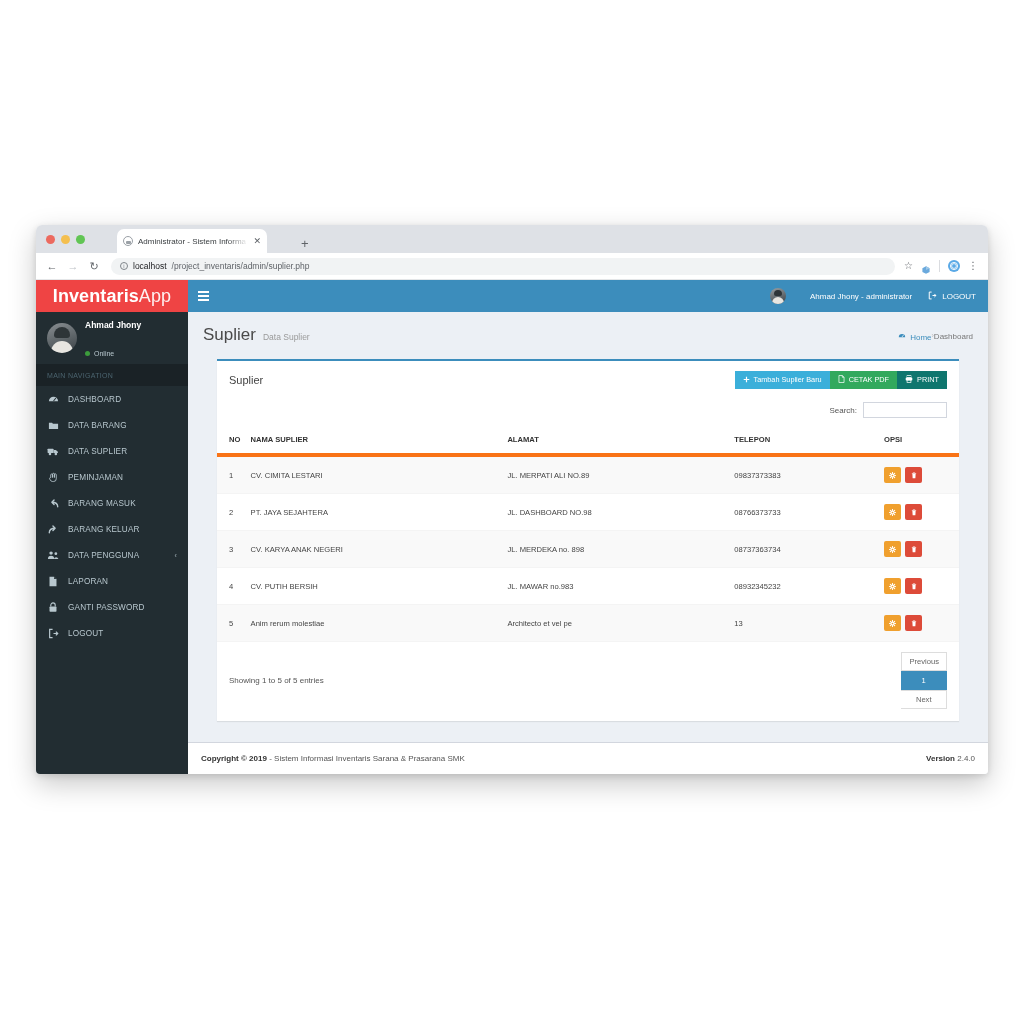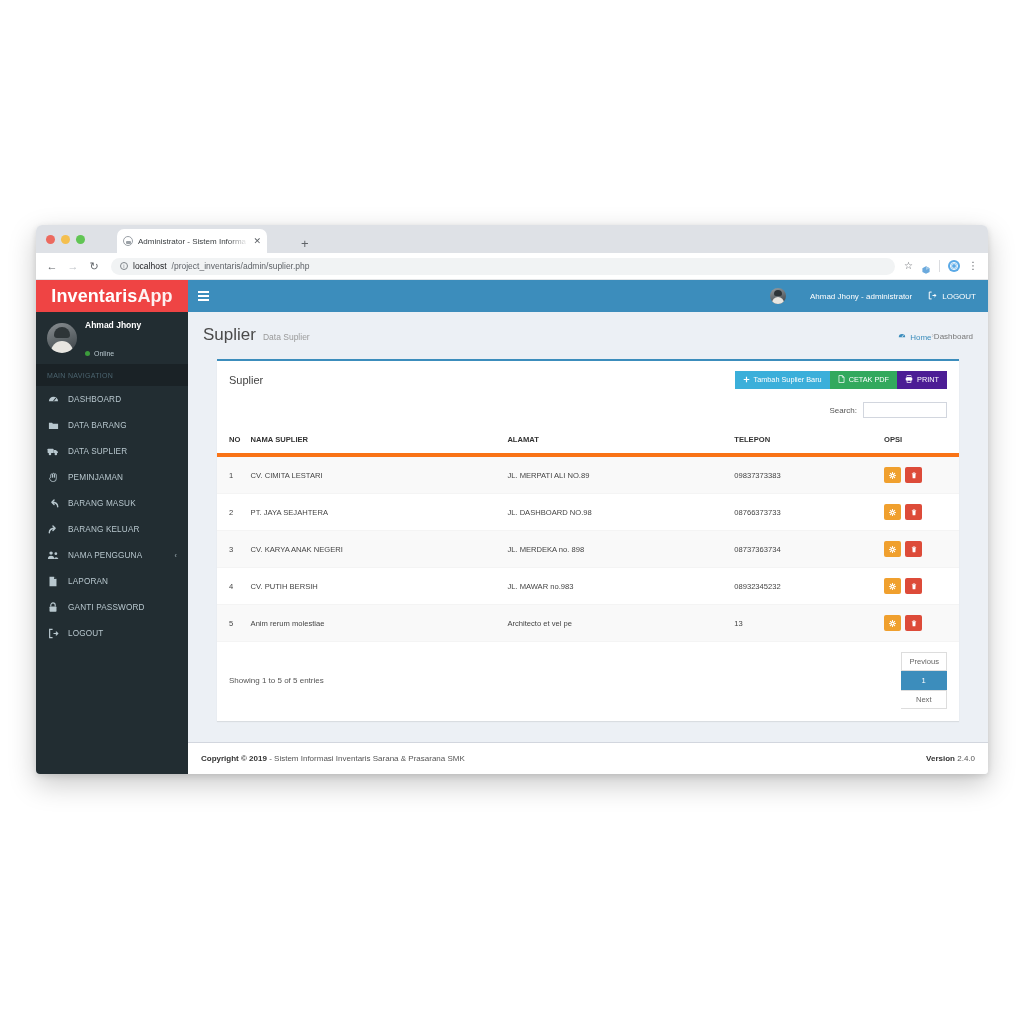--- a/index.html
+++ b/index.html
@@ -133,21 +133,21 @@
     width: 152px; height: 494px;
     background: #222d32;
   }
   .brand {
     height: 32px;
     background: #ef4444;
     display: flex; align-items: center; justify-content: center;
     color: #fff; font-size: 18px; letter-spacing: .1px;
   }
   .brand b { font-weight: 700; }
-  .brand span { font-weight: 700; opacity: .92; }
+  .brand span { font-weight: 400; opacity: .92; }
 
   .user-panel {
     display: flex; align-items: center; gap: 8px;
     padding: 10px 8px 10px 11px;
     height: 52px;
   }
   .user-avatar {
     width: 30px; height: 30px; border-radius: 50%;
     background: linear-gradient(160deg,#8a8f93 0%, #5d6468 55%, #3a4044 100%);
     position: relative; overflow: hidden; flex: 0 0 auto;
@@ -250,21 +250,21 @@
   .btn-group { display: flex; }
   .btn {
     display: flex; align-items: center; gap: 4px;
     height: 18px; padding: 0 8px;
     font-size: 7.3px; color: #fff;
     border: none; line-height: 1;
     white-space: nowrap;
   }
   .btn-info { background: #3bafda; }
   .btn-success { background: #32a95d; }
-  .btn-print { background: #4c1d95; }
+  .btn-print { background: #0f766e; }
   .btn svg { flex: 0 0 auto; }
 
   .search-row {
     display: flex; justify-content: flex-end; align-items: center;
     padding: 4px 12px 8px 12px;
     gap: 6px;
   }
   .search-label { font-size: 8px; color: #555; }
   .search-input {
     width: 84px; height: 16px;
@@ -464,21 +464,21 @@
           </li>
           <li class="nav-item">
             <span class="nav-ico">
               <svg width="12" height="11" viewBox="0 0 13 12">
                 <circle cx="4.4" cy="3.4" r="1.9" fill="#b8c7ce"></circle>
                 <path d="M1 9.8 a3.4 3.4 0 0 1 6.8 0 z" fill="#b8c7ce"></path>
                 <circle cx="9.6" cy="4" r="1.5" fill="#b8c7ce"></circle>
                 <path d="M7.4 9.8 a2.6 2.6 0 0 1 5 0 z" fill="#b8c7ce"></path>
               </svg>
             </span>
-            <span class="nav-label">NAMA PENGGUNA</span>
+            <span class="nav-label">DATA PENGGUNA</span>
             <span class="nav-arrow">‹</span>
           </li>
           <li class="nav-item">
             <span class="nav-ico">
               <svg width="10" height="11" viewBox="0 0 10 12">
                 <path d="M1.2 0.8 H6.2 L8.8 3.4 V11.2 H1.2 Z" fill="#b8c7ce"></path>
                 <path d="M6.2 0.8 V3.4 H8.8" fill="#222d32"></path>
               </svg>
             </span>
             <span class="nav-label">LAPORAN</span>

